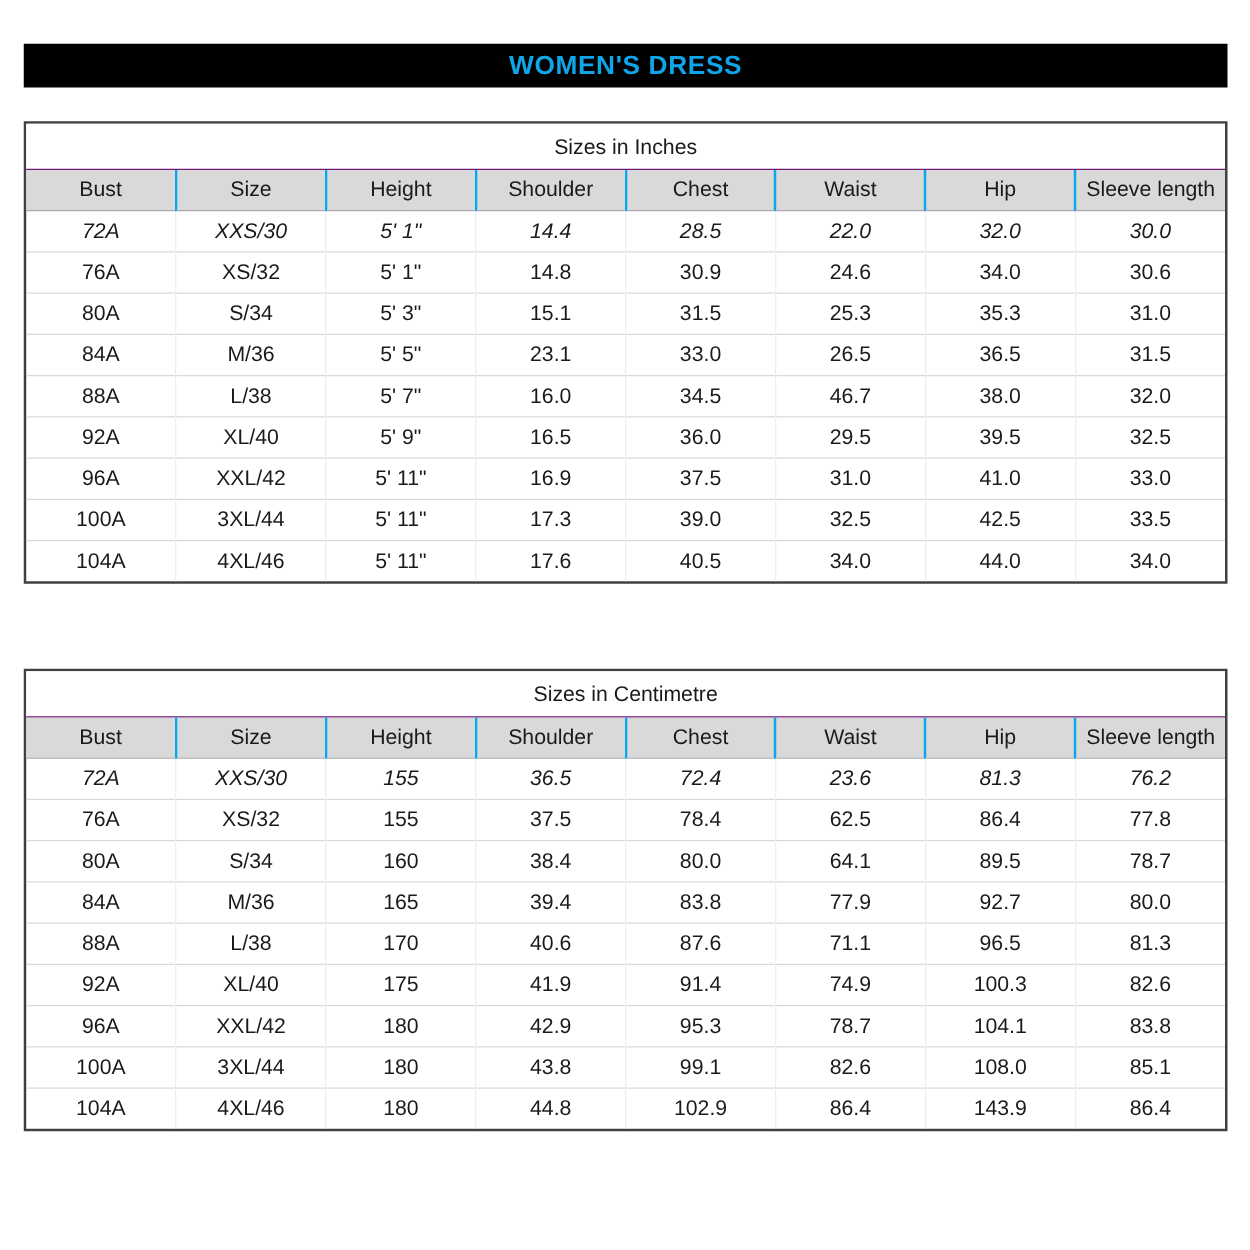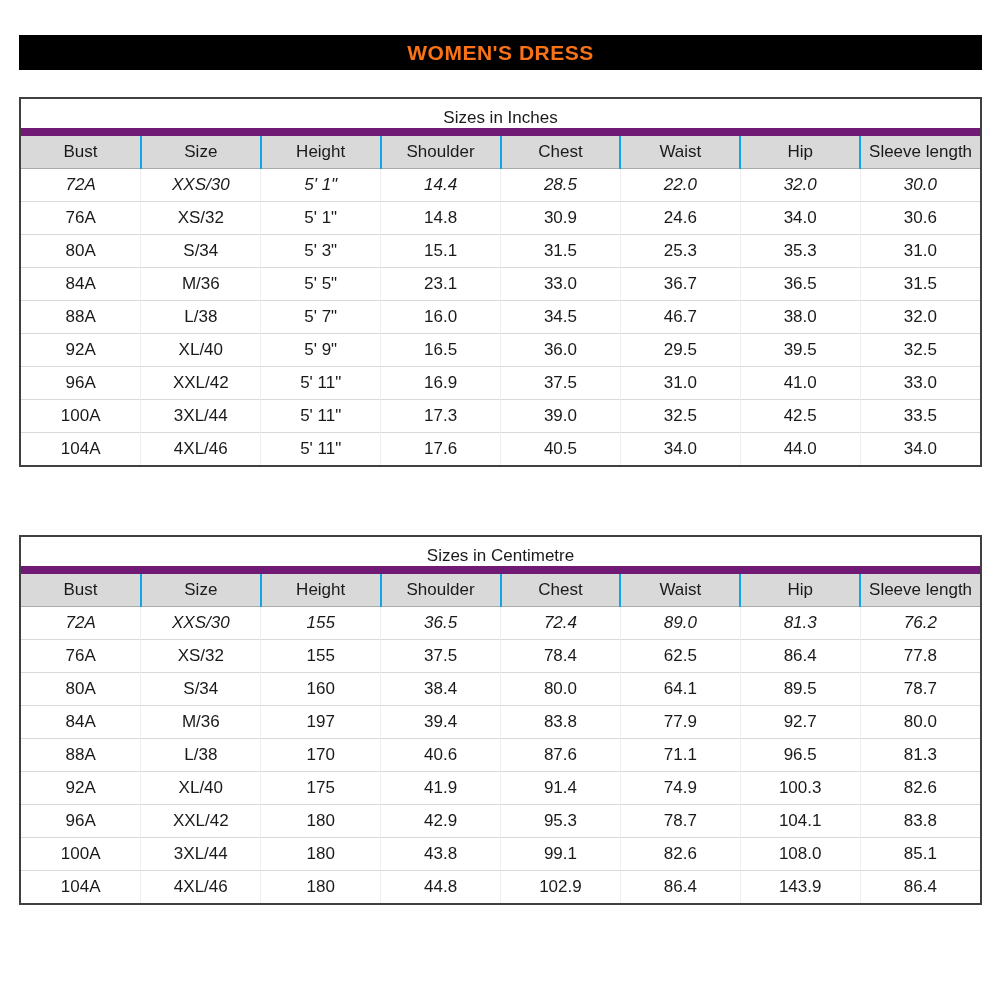--- a/index.html
+++ b/index.html
@@ -22,42 +22,42 @@
     top: 35px;
     width: 963px;
     height: 35px;
     background: #000000;
     display: flex;
     align-items: center;
     justify-content: center;
   }
   .title-bar h1 {
     margin: 14px;
-    color: #f97316;
+    color: #0ea5e9;
     font-size: 21px;
     font-weight: bold;
     letter-spacing: 0.5px;
     white-space: nowrap;
   }
   .size-table-section {
     position: absolute;
     left: 19px;
     width: 963px;
     border: 2px solid #404040;
     background: #ffffff;
   }
   .size-table-section.inches { top: 97px; }
   .size-table-section.cm     { top: 535px; }
   .table-title {
     height: 37px;
     line-height: 37px;
     text-align: center;
     font-size: 17px;
     color: #1a1a1a;
-    border-bottom: 8px solid #701a75;
+    border-bottom: 1px solid #701a75;
     background: #ffffff;
   }
   table.size-table {
     width: 100%;
     border-collapse: collapse;
     table-layout: fixed;
     font-size: 17px;
     color: #1a1a1a;
   }
   table.size-table th {
@@ -137,21 +137,21 @@
             <td>25.3</td>
             <td>35.3</td>
             <td>31.0</td>
           </tr>
           <tr>
             <td>84A</td>
             <td>M/36</td>
             <td>5' 5"</td>
             <td>23.1</td>
             <td>33.0</td>
-            <td>36.7</td>
+            <td>26.5</td>
             <td>36.5</td>
             <td>31.5</td>
           </tr>
           <tr>
             <td>88A</td>
             <td>L/38</td>
             <td>5' 7"</td>
             <td>16.0</td>
             <td>34.5</td>
             <td>46.7</td>
@@ -217,21 +217,21 @@
             <th>Sleeve length</th>
           </tr>
       </thead>
       <tbody>
           <tr>
             <td>72A</td>
             <td>XXS/30</td>
             <td>155</td>
             <td>36.5</td>
             <td>72.4</td>
-            <td>89.0</td>
+            <td>23.6</td>
             <td>81.3</td>
             <td>76.2</td>
           </tr>
           <tr>
             <td>76A</td>
             <td>XS/32</td>
             <td>155</td>
             <td>37.5</td>
             <td>78.4</td>
             <td>62.5</td>
@@ -244,21 +244,21 @@
             <td>160</td>
             <td>38.4</td>
             <td>80.0</td>
             <td>64.1</td>
             <td>89.5</td>
             <td>78.7</td>
           </tr>
           <tr>
             <td>84A</td>
             <td>M/36</td>
-            <td>197</td>
+            <td>165</td>
             <td>39.4</td>
             <td>83.8</td>
             <td>77.9</td>
             <td>92.7</td>
             <td>80.0</td>
           </tr>
           <tr>
             <td>88A</td>
             <td>L/38</td>
             <td>170</td>

